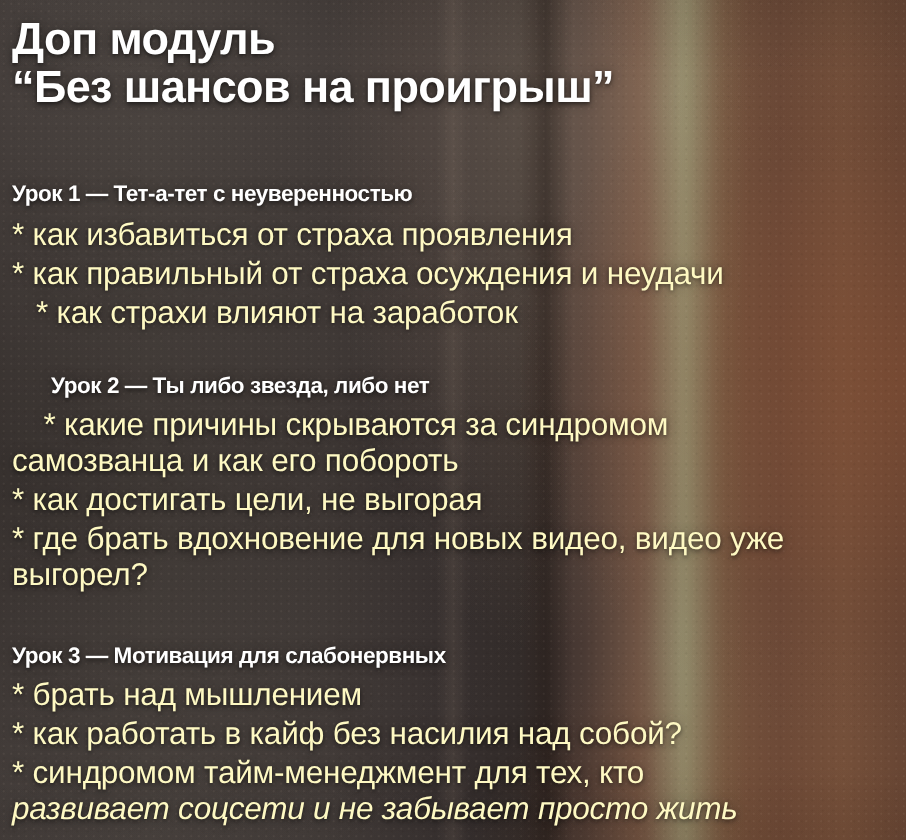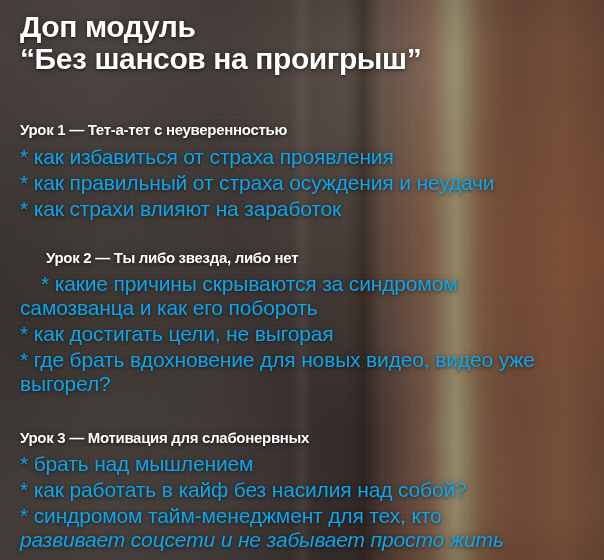--- a/index.html
+++ b/index.html
@@ -138,21 +138,21 @@
 
   
   #content {
     position: relative;
     z-index: 5;
     padding: 0;
   }
 
   .txt {
     position: absolute;
-    left: 20px;
+    left: 8px;
     color: #ffffff;
     white-space: pre;
     letter-spacing: -0.1px;
     text-shadow:
       0 1px 3px rgba(0, 0, 0, 0.55),
       0 0 10px rgba(0, 0, 0, 0.30);
   }
 
   .title-line {
     font-size: 30px;
@@ -165,21 +165,21 @@
     font-size: 15px;
     font-weight: 700;
     line-height: 24px;
     letter-spacing: -0.3px;
   }
 
   .bullet {
     font-size: 21px;
     font-weight: 400;
     line-height: 24px;
-    color: #0ea5e9;
+    color: #fef9c3;
     letter-spacing: -0.15px;
     text-shadow:
       0 1px 3px rgba(0, 0, 0, 0.50),
       0 0 9px rgba(0, 0, 0, 0.26);
   }
 </style>
 </head>
 <body>
 
 <div id="poster">
@@ -193,21 +193,21 @@
   <div class="bg-layer bg-grain"></div>
 
   <div id="content">
 
     <div class="txt title-line" style="top:8px;">Доп модуль</div>
     <div class="txt title-line" style="top:40px;">“Без шансов на проигрыш”</div>
 
     <div class="txt lesson-head" style="top:118px;">Урок 1 — Тет-а-тет с неуверенностью</div>
     <div class="txt bullet" style="top:145px;">* как избавиться от страха проявления</div>
     <div class="txt bullet" style="top:171px;">* как правильный от страха осуждения и неудачи</div>
-    <div class="txt bullet" style="top:197px;">* как страхи влияют на заработок</div>
+    <div class="txt bullet" style="top:197px;margin-left:16px;">* как страхи влияют на заработок</div>
 
     <div class="txt lesson-head" style="top:246px;margin-left:26px;">Урок 2 — Ты либо звезда, либо нет</div>
     <div class="txt bullet" style="top:272px;margin-left:21px;">* какие причины скрываются за синдромом</div>
     <div class="txt bullet" style="top:296px;">самозванца и как его побороть</div>
     <div class="txt bullet" style="top:322px;">* как достигать цели, не выгорая</div>
     <div class="txt bullet" style="top:348px;">* где брать вдохновение для новых видео, видео уже</div>
     <div class="txt bullet" style="top:372px;">выгорел?</div>
 
     <div class="txt lesson-head" style="top:426px;">Урок 3 — Мотивация для слабонервных</div>
     <div class="txt bullet" style="top:452px;">* брать над мышлением</div>

